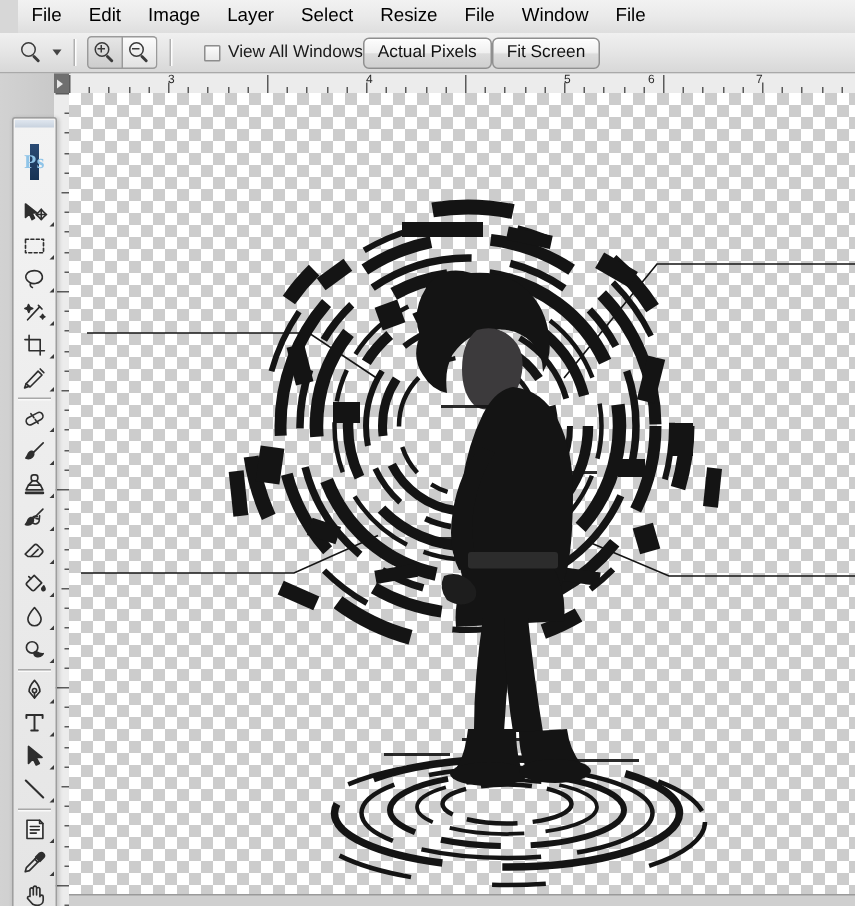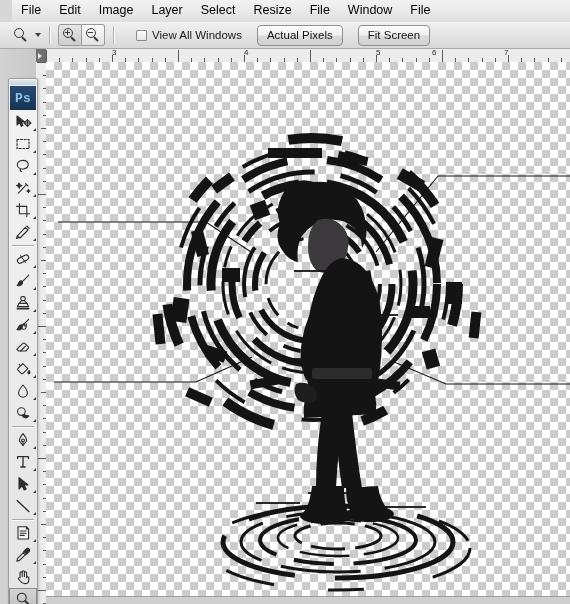--- a/index.html
+++ b/index.html
@@ -69,21 +69,21 @@
   }
   .zbtn.first{border-radius:3px 0 0 3px;background:linear-gradient(to bottom,#e6e6e6,#cdcdcd);}
   .zbtn.last{border-radius:0 3px 3px 0;border-left:none;}
   .chk-wrap{display:flex;align-items:center;gap:5px;margin-left:14px;white-space:nowrap;}
   .chkbox{
     width:11px;height:11px;border:1px solid #8d8d8d;border-radius:1px;
     background:linear-gradient(to bottom,#fbfbfb,#e8e8e8);box-sizing:border-box;flex:none;
   }
   .chk-lbl{font-size:11.5px;color:#1a1a1a;}
   .ob-btn{
-    height:19px;padding:0 9px;margin-left:15px;
+    height:19px;padding:0 9px;margin-left:0;
     border:1px solid #8f8f8f;border-radius:4px;
     background:linear-gradient(to bottom,#fdfdfd 0%,#f0f0f0 48%,#dcdcdc 52%,#cfcfcf 100%);
     font-size:11.5px;color:#111;display:flex;align-items:center;
     box-shadow:0 1px 0 rgba(255,255,255,.8) inset;
     white-space:nowrap;
   }
 
   
   .ruler-corner{
     position:absolute;left:36px;top:49px;width:10px;height:13px;
@@ -106,23 +106,23 @@
   .hnum{position:absolute;top:-1px;font-size:8px;color:#2b2b2b;font-family:"Liberation Sans",sans-serif;}
 
   
   .toolbar{
     position:absolute;left:8px;top:78px;width:28px;
     background:linear-gradient(to bottom,#f3f3f3,#e4e4e4);
     border:1px solid #9e9e9e;border-radius:2px;
     box-shadow:1px 1px 3px rgba(0,0,0,.18);
   }
   .ps-logo{
-    height:24px;margin:1px;background:linear-gradient(to bottom,#2a4a74,#173354);
+    height:24px;margin:11px;background:linear-gradient(to bottom,#2a4a74,#173354);
     display:flex;align-items:center;justify-content:center;
-    color:#8fc4e8;font-weight:bold;font-size:13px;font-family:Liberation Mono, monospace;
+    color:#8fc4e8;font-weight:bold;font-size:13px;font-family:Liberation Serif, serif;
     letter-spacing:.3px;
   }
   .ps-grip{height:5px;margin:1px 1px 0 1px;background:linear-gradient(to bottom,#dfe6ef,#c8d2de);}
   .tool{
     position:relative;height:22px;display:flex;align-items:center;justify-content:center;
   }
   .tool.sel{
     background:linear-gradient(to bottom,#d4d4d4,#bfbfbf);
     border:1px solid #8a8a8a;box-sizing:border-box;
   }

